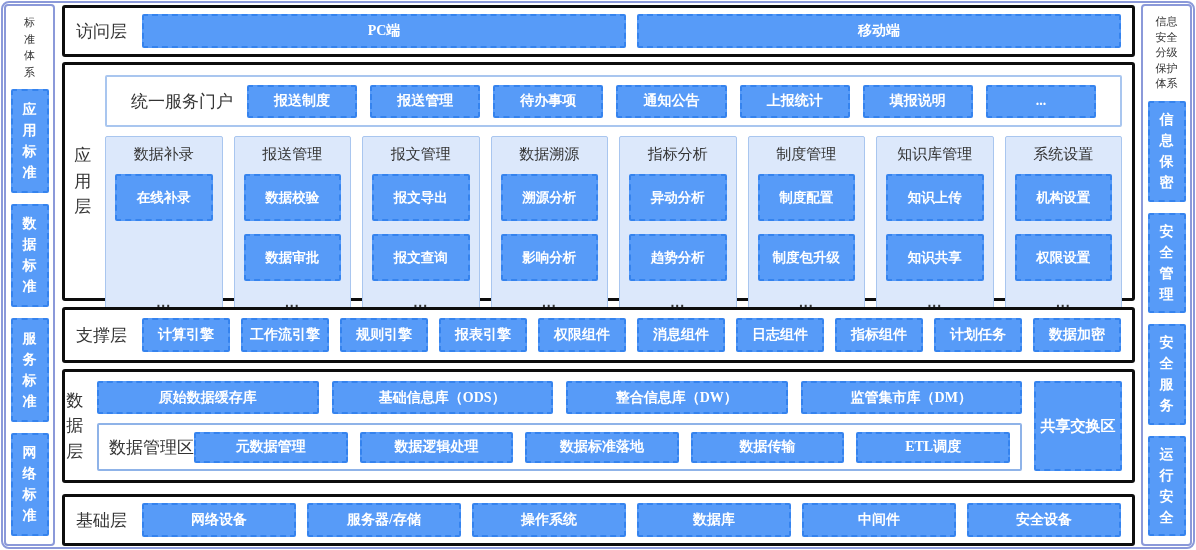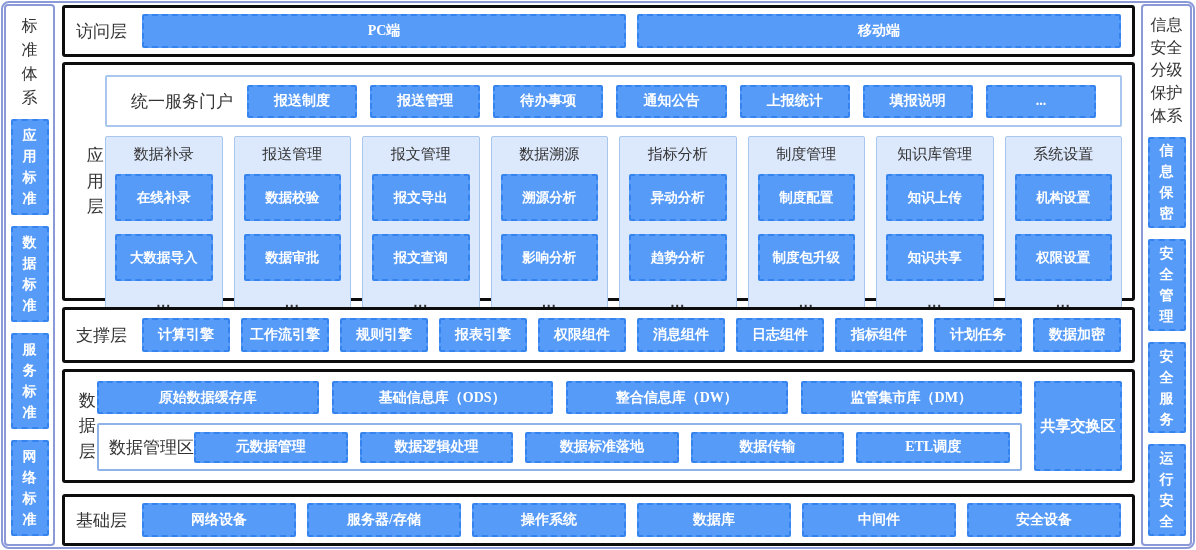--- a/index.html
+++ b/index.html
@@ -6,21 +6,21 @@
   body { background:#fff; font-family:"Liberation Sans", sans-serif; }
   .page { position:relative; width:1196px; height:550px; background:#fff; overflow:hidden; }
   .frame { position:absolute; inset:1px; border:2px solid #8b99d9; border-radius:8px; pointer-events:none; }
 
   
   .sidebar { position:absolute; top:4px; bottom:4px; width:51px; background:#fff;
              border:2px solid #8b99d9; border-radius:4px; display:flex; flex-direction:column;
              align-items:center; padding:8px 0 8px; z-index:2; }
   .sidebar.left { left:4px; }
   .sidebar.right { right:4px; }
-  .sidebar-title { font-size:16px; color:#333; text-align:center; line-height:1.5;
+  .sidebar-title { font-size:11px; color:#333; text-align:center; line-height:1.5;
                    word-break:break-all; width:1.15em; flex-shrink:0; }
   .sidebar.right .sidebar-title { width:2.15em; line-height:1.42; }
   .sidebar-items { flex:1; width:38px; display:flex; flex-direction:column; gap:11px; margin-top:9px; }
   .sidebar-item { flex:1; background:#579bf8; border:2px dashed #3583ee; border-radius:2px;
                   display:flex; align-items:center; justify-content:center; }
   .sidebar-item span { color:#fff; font-size:14px; font-weight:600; width:1.1em;
                        word-break:break-all; line-height:1.5; text-align:center; }
 
   
   .main { position:absolute; left:62px; top:0; width:1073px; height:550px; }
@@ -38,21 +38,21 @@
   .row-section { padding:0 11px; }
   .row-section .boxes { flex:1; display:flex; gap:11px; margin-left:15px; }
   .row-section .blue-box { flex:1; height:34px; }
 
   #sec-access  { top:5px;  height:52px; }
   #sec-support { top:307px; height:56px; }
   #sec-base    { top:494px; height:52px; }
 
   
   #sec-app { top:62px; height:239px; align-items:stretch; padding:0 10px 0 8px; }
-  .v-label-wrap { width:32px; display:flex; align-items:center; justify-content:flex-end; flex-shrink:0; }
+  .v-label-wrap { width:32px; display:flex; align-items:center; justify-content:flex-start; flex-shrink:0; }
   .app-content { flex:1; display:flex; flex-direction:column; padding:10px 0 8px; }
   .portal { border:2px solid #a9c6ef; border-radius:2px; height:52px; display:flex;
             align-items:center; padding:0 24px; flex-shrink:0; }
   .portal-label { font-size:17px; color:#333; white-space:nowrap; margin-right:14px; flex-shrink:0; }
   .portal-boxes { flex:1; display:flex; gap:13px; }
   .portal-boxes .blue-box { flex:1; height:33px; }
   .modules { flex:1; display:flex; gap:11px; margin-top:9px; }
   .module-card { flex:1; background:#dce8fb; border:1px solid #a9c6ef; border-radius:2px;
                  display:flex; flex-direction:column; padding:8px 9px 6px; }
   .module-title { font-size:15px; color:#333; text-align:center; margin-bottom:10px; }
@@ -139,21 +139,20 @@
             <div class="blue-box">通知公告</div>
             <div class="blue-box">上报统计</div>
             <div class="blue-box">填报说明</div>
             <div class="blue-box">...</div>
           </div>
         </div>
         <div class="modules">
           <div class="module-card">
             <div class="module-title">数据补录</div>
             <div class="blue-box">在线补录</div>
-            <div class="blue-box">大数据导入</div>
             <div class="module-more">...</div>
           </div>
           <div class="module-card">
             <div class="module-title">报送管理</div>
             <div class="blue-box">数据校验</div>
             <div class="blue-box">数据审批</div>
             <div class="module-more">...</div>
           </div>
           <div class="module-card">
             <div class="module-title">报文管理</div>

